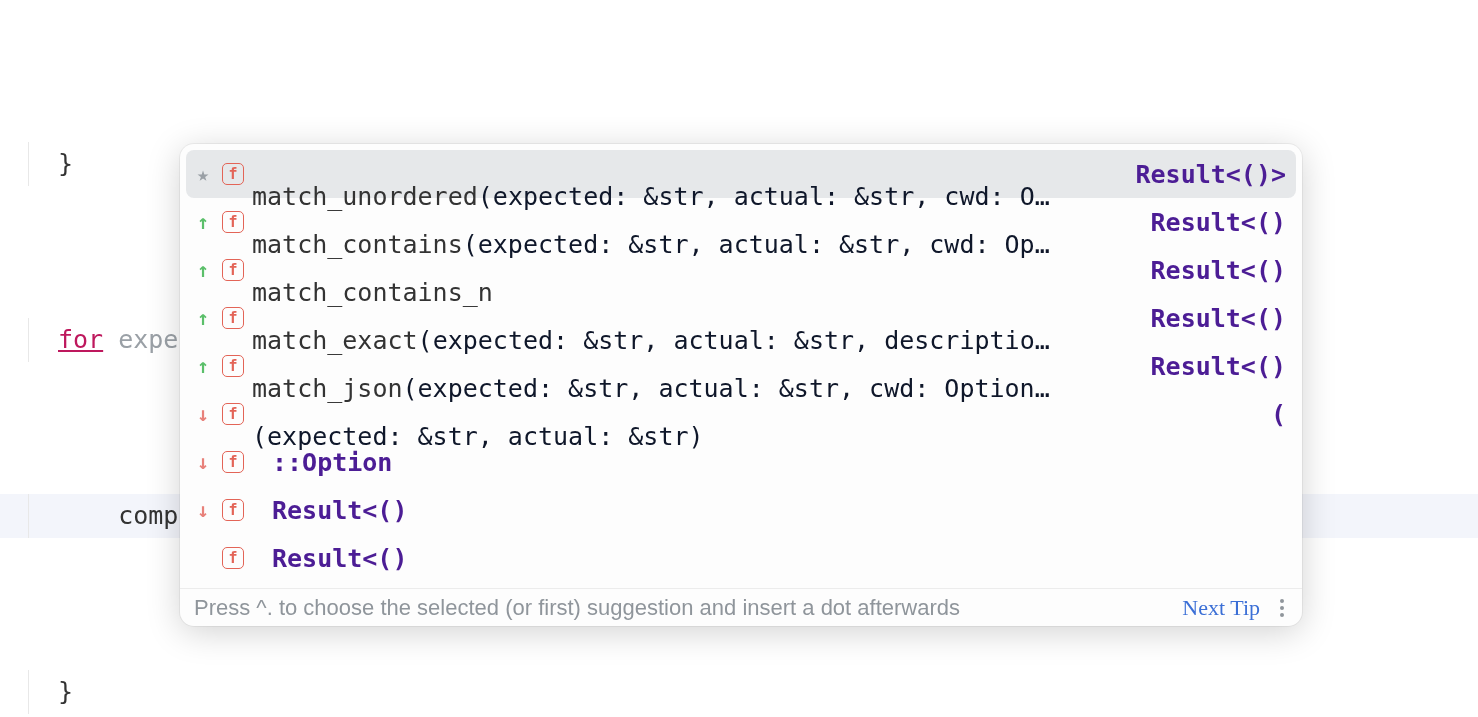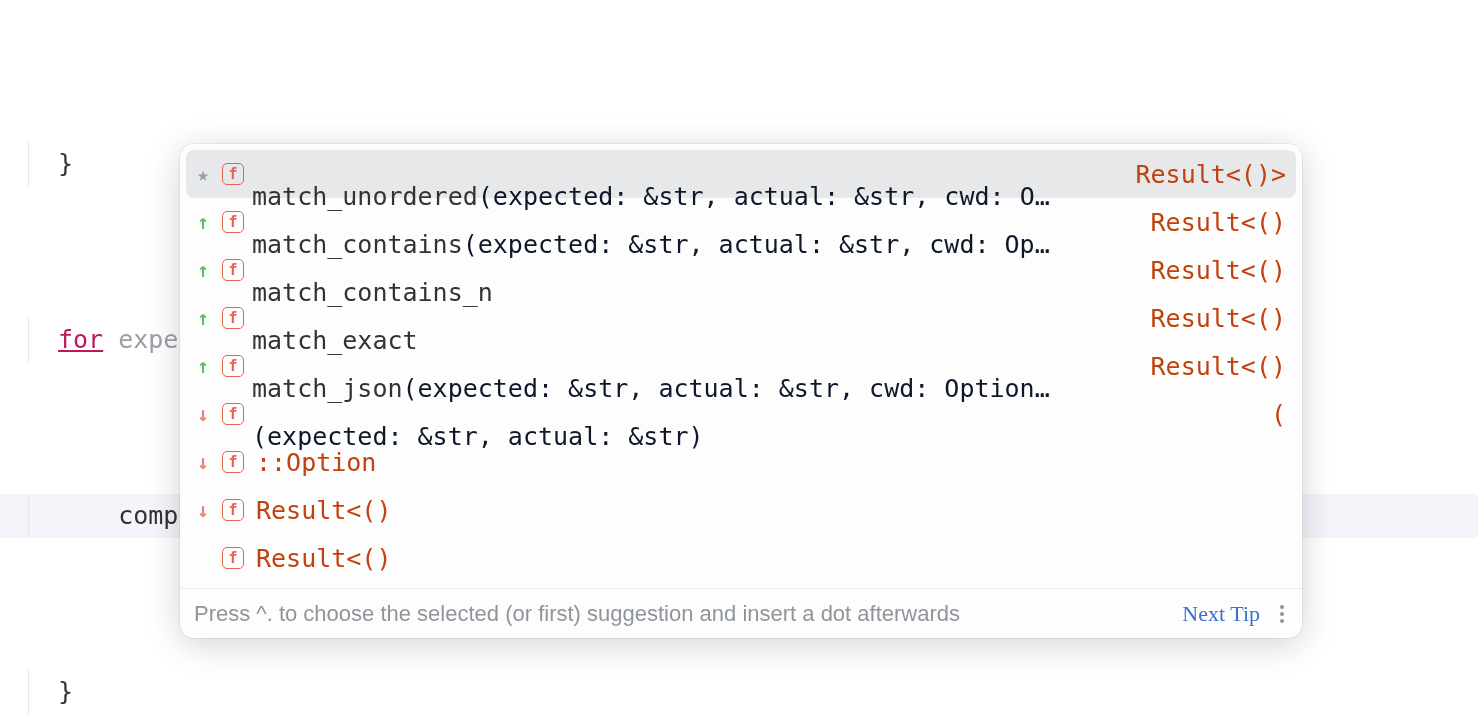--- a/index.html
+++ b/index.html
@@ -112,29 +112,30 @@
     flex: 1;
     display:flex;
     align-items:flex-end;
     overflow:hidden;
     white-space:nowrap;
     margin-top:44px;
   }
   .fn-name { color:#333; }
   .fn-sig { color:#0f172a; }
   .item-ret {
-    color:#c2410c;
+    color:#4c1d95;
     white-space:nowrap;
-    margin-left:4px;
+    margin-left:20px;
     flex-shrink:0;
+    font-weight:bold;
   }
   .popup-footer {
     display:flex;
     align-items:center;
-    height:50px;
+    height:38px;
     border-top:1px solid #ececec;
     padding: 0 14px;
     font-family: -apple-system, "Helvetica Neue", Arial, sans-serif;
     font-size:22px;
     color:#8f959b;
     gap:16px;
   }
   .popup-footer .tip { flex:1; }
   .next-tip { color:#3b6fd6; cursor:pointer;font-family:Liberation Serif, serif; }
   .dots-wrap { display:flex; flex-direction:column; gap:3px; align-items:center; padding:0 4px;}
@@ -217,20 +218,21 @@
       <span class="item-ret">Result&lt;()</span>
     </div>
 
     <div class="popup-item">
       <span class="rank-slot">
           <span class="arrow-up">↑</span>
         </span>
       <span class="kind-badge">f</span>
       <span class="item-main">
           <span class="fn-name">match_exact</span>
+          <span class="fn-sig">(expected: &amp;str, actual: &amp;str, descriptio…</span>
         </span>
       <span class="item-ret">Result&lt;()</span>
     </div>
 
     <div class="popup-item">
       <span class="rank-slot">
           <span class="arrow-up">↑</span>
         </span>
       <span class="kind-badge">f</span>
       <span class="item-main">

